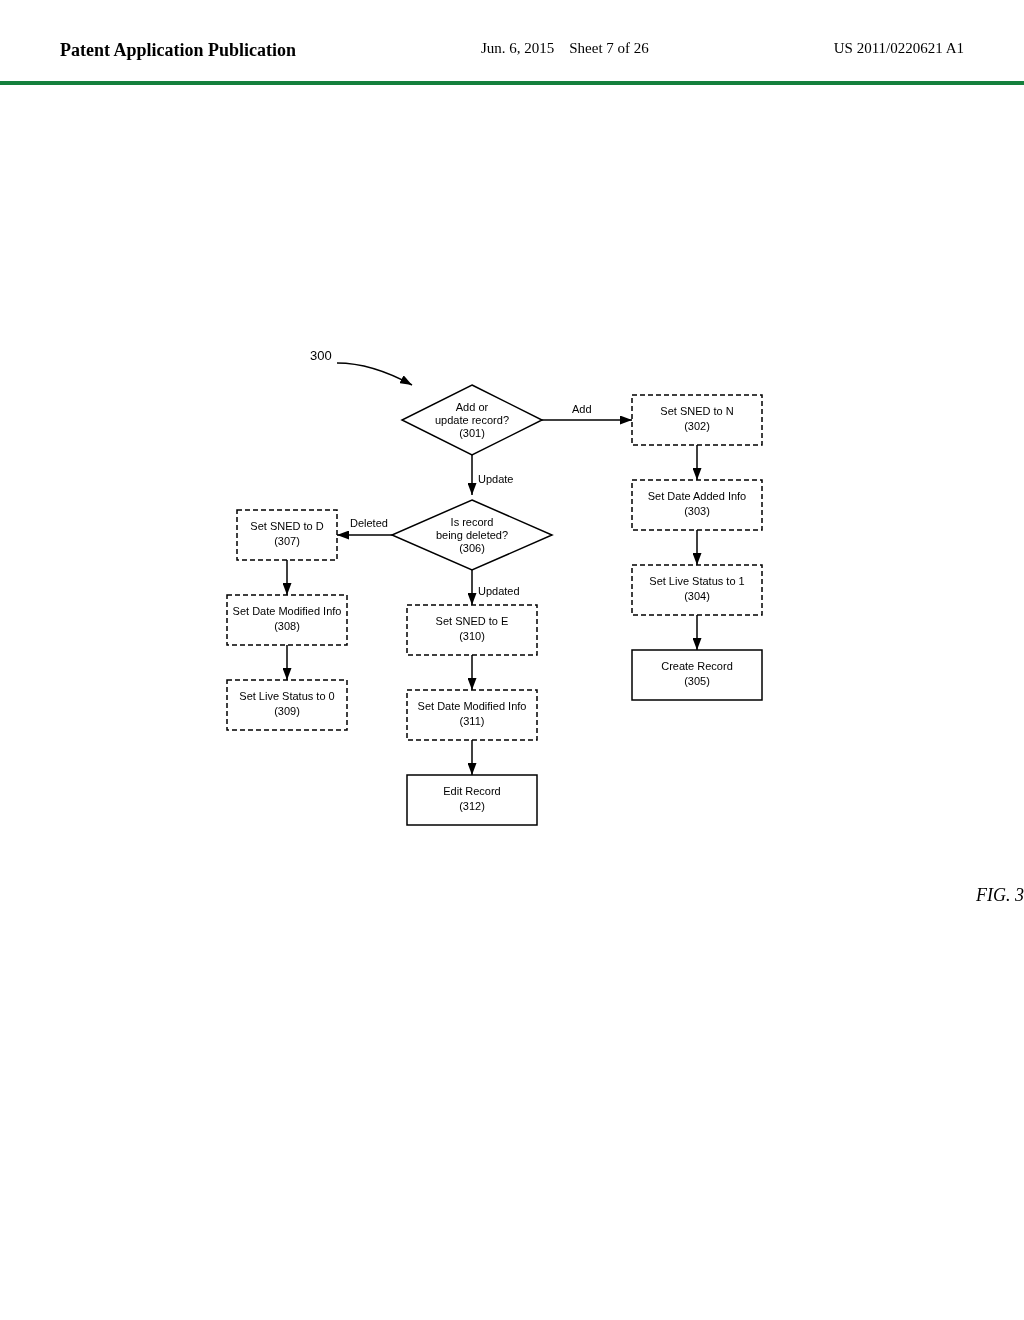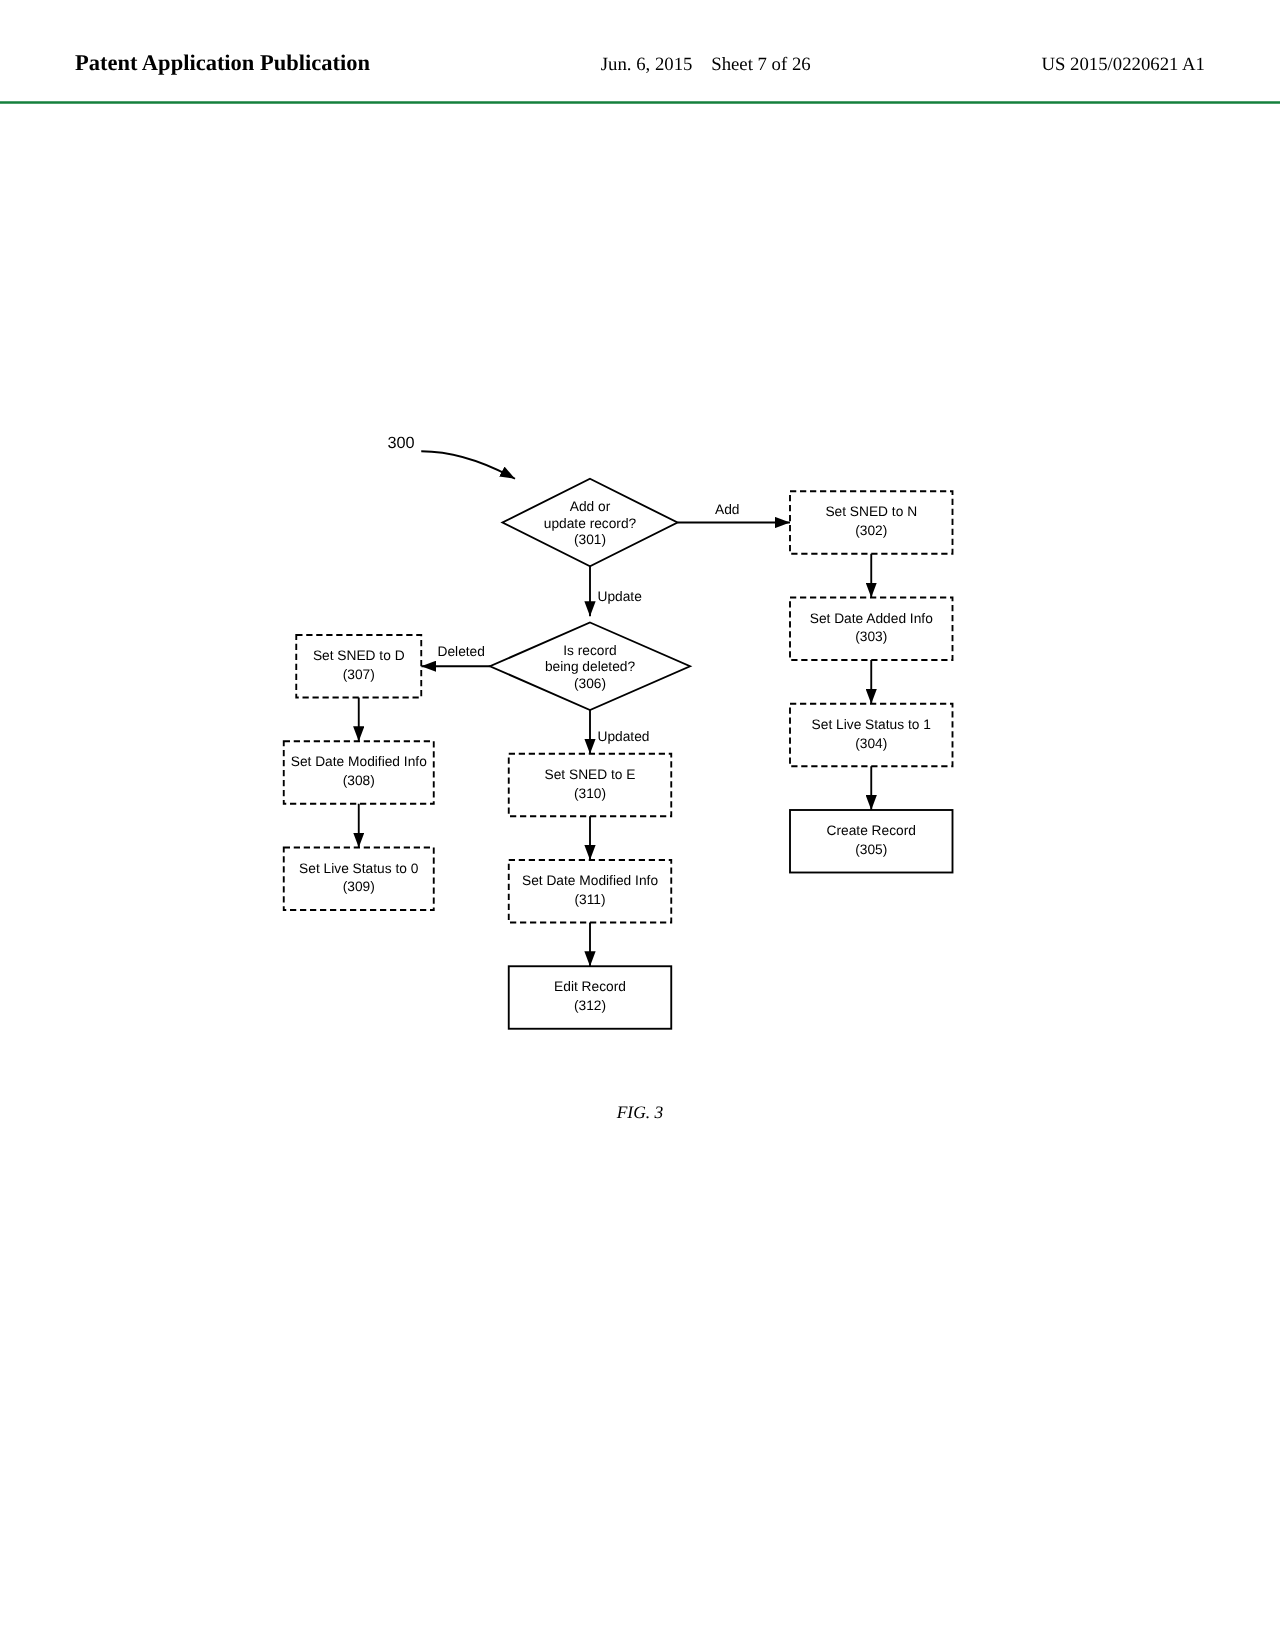--- a/index.html
+++ b/index.html
@@ -9,23 +9,23 @@
       width: 1024px;
       min-height: 1320px;
       position: relative;
       overflow-x: hidden;
     }
 
     
     .header {
       display: flex;
       justify-content: space-between;
-      align-items: flex-end;
+      align-items: flex-start;
       padding: 40px 60px 20px 60px;
-      border-bottom: 2px solid #15803d;
+      border-bottom: 4px solid #15803d;
     }
     .header-title {
       font-size: 18px;
       font-weight: bold;
       font-family: 'Times New Roman', serif;
     }
     .header-center {
       font-size: 15px;
       font-family: 'Times New Roman', serif;
       text-align: center;
@@ -40,44 +40,44 @@
     .diagram-container {
       position: relative;
       width: 100%;
       padding: 20px 0;
       display: flex;
       justify-content: flex-end;
     }
 
     
     .fig-caption {
-      text-align: center;
+      text-align: right;
       font-style: italic;
-      font-size: 14px;
+      font-size: 18px;
       font-family: 'Times New Roman', serif;
       margin-top: 10px;
       margin-bottom: 20px;
     }
 
     
     .flowchart-svg {
       display: block;
       margin: 0 auto;
     }
   </style>
 </head>
 <body>
 
 <div class="header">
   <div class="header-title">Patent Application Publication</div>
   <div class="header-center">
     <span>Jun. 6, 2015</span>&nbsp;&nbsp;&nbsp;
     <span>Sheet 7 of 26</span>
   </div>
-  <div class="header-right">US 2015/0220621 A1</div>
+  <div class="header-right">US 2011/0220621 A1</div>
 </div>
 
 <div class="diagram-container">
   <svg class="flowchart-svg" width="700" height="750" viewBox="0 0 700 750">
 
     <text x="148" y="255" font-size="13" font-family="Arial">300</text>
 
     <path d="M 175 258 Q 210 258 250 280" fill="none" stroke="#000" stroke-width="1.5" marker-end="url(#arrowhead)"></path>
 
     <polygon points="310,280 380,315 310,350 240,315" fill="white" stroke="#000" stroke-width="1.5"></polygon>

